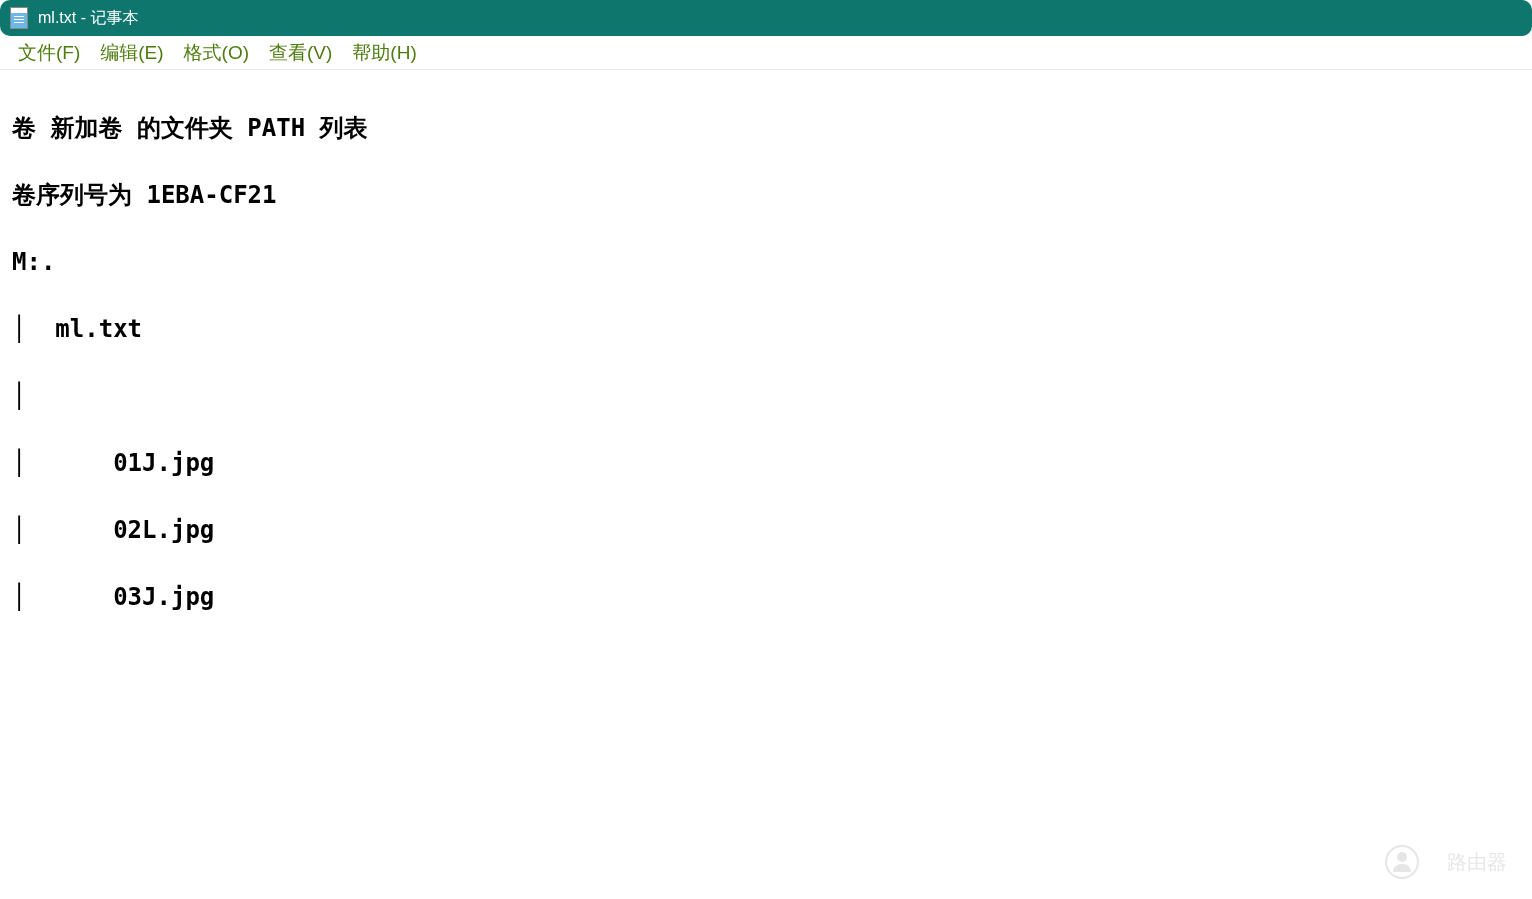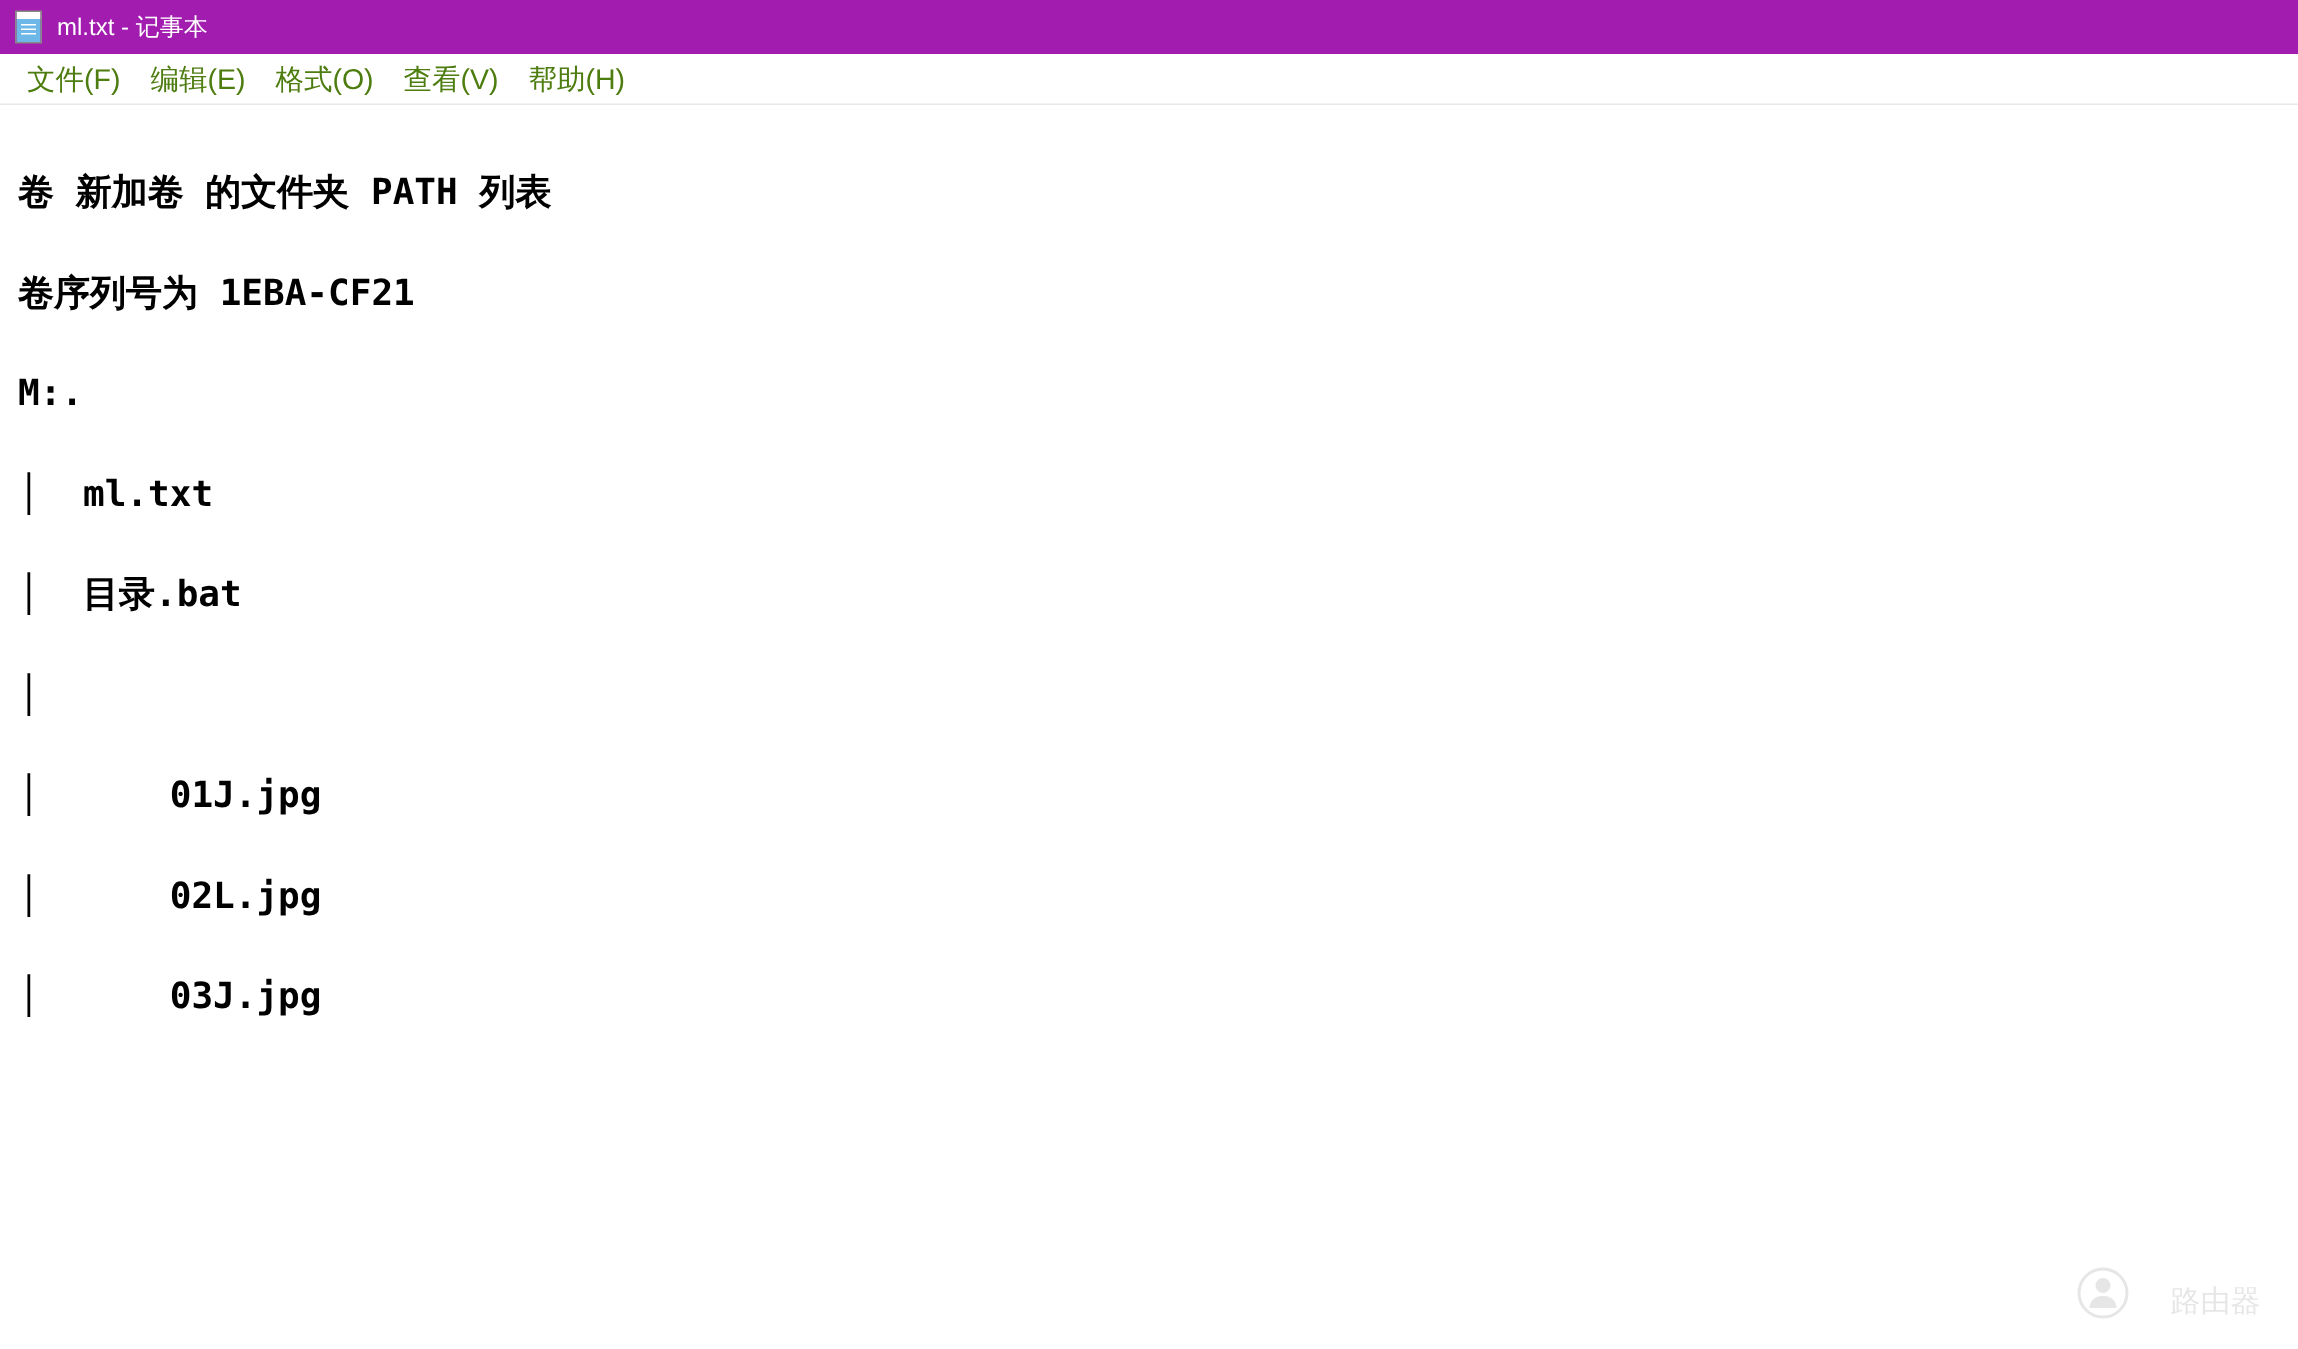--- a/index.html
+++ b/index.html
@@ -7,27 +7,28 @@
       padding: 0;
       box-sizing: border-box;
     }
     body {
       font-family: "Microsoft YaHei", "微软雅黑", sans-serif;
       background: #ffffff;
       width: 1532px;
       overflow: hidden;
     }
     .titlebar {
-      background: #a21caf;
+      background: #0f766e;
       color: #ffffff;
       height: 36px;
       display: flex;
       align-items: center;
       padding-left: 10px;
       font-size: 16px;
+      border-radius: 10px;
     }
     .titlebar-icon {
       width: 18px;
       height: 22px;
       background: linear-gradient(to bottom, #ffffff 0%, #ffffff 25%, #6db8e8 25%, #6db8e8 100%);
       border: 1px solid #888;
       margin-right: 10px;
       position: relative;
     }
     .titlebar-icon::before {
@@ -64,21 +65,21 @@
     }
     .content-line {
       display: block;
       font-weight: bold;
     }
     .watermark {
       position: absolute;
       bottom: 20px;
       right: 25px;
       display: flex;
-      align-items: flex-end;
+      align-items: center;
       opacity: 0.35;
       color: #b8b8b8;
       font-size: 20px;
       gap: 18px;
     }
     .watermark-icon {
       width: 34px;
       height: 34px;
       border: 2px solid #b8b8b8;
       border-radius: 50%;
@@ -125,21 +126,20 @@
   <span class="menu-item">格式(O)</span>
   <span class="menu-item">查看(V)</span>
   <span class="menu-item">帮助(H)</span>
 </div>
 
 <div class="content">
 <span class="content-line">卷 新加卷 的文件夹 PATH 列表</span>
 <span class="content-line">卷序列号为 1EBA-CF21</span>
 <span class="content-line">M:.</span>
 <span class="content-line">│  ml.txt</span>
-<span class="content-line">│  目录.bat</span>
 <span class="content-line">│</span>
 <span class="content-line">│      01J.jpg</span>
 <span class="content-line">│      02L.jpg</span>
 <span class="content-line">│      03J.jpg</span>
 
 
 
 
 
 

